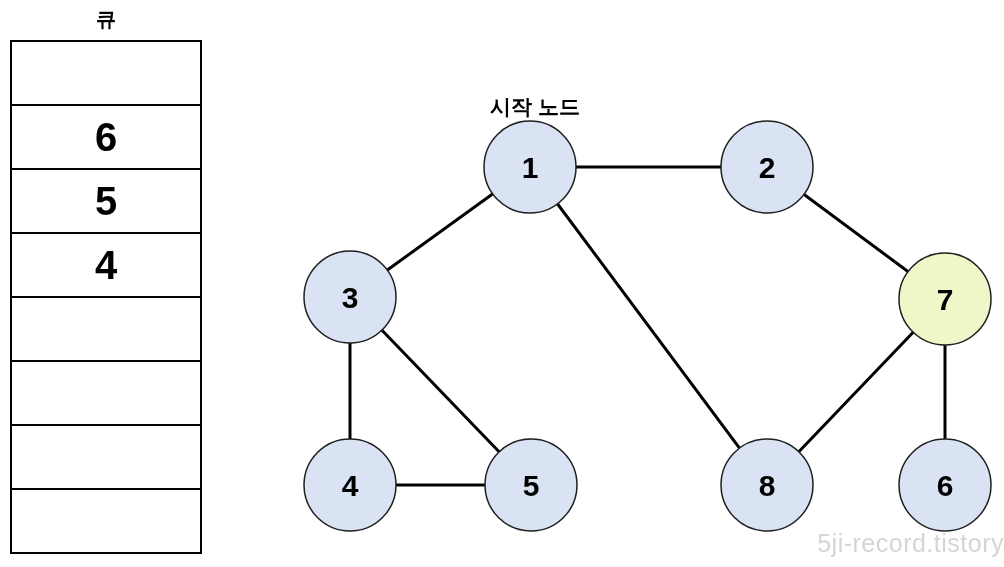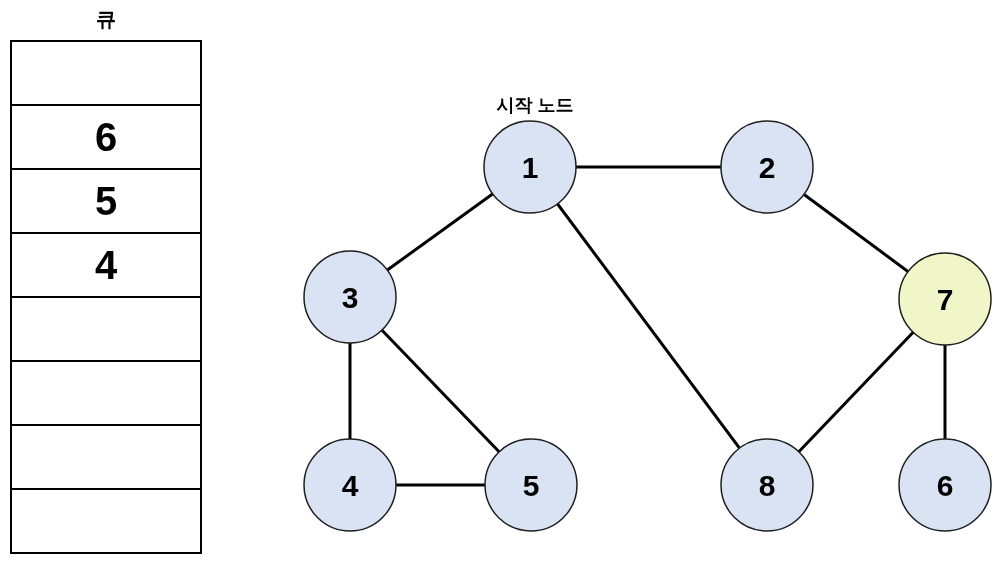--- a/index.html
+++ b/index.html
@@ -20,21 +20,21 @@
     flex:1; display:flex; align-items:center; justify-content:center;
     font-size:40px; font-weight:bold; color:#000; border-bottom:2px solid #000;
   }
   .queue-cell:last-child { border-bottom:none; }
   #graph-svg { position:absolute; left:0; top:0; width:1004px; height:567px; }
   .node-label {
     font-family:"Liberation Sans", sans-serif; font-size:30px; font-weight:bold; fill:#000;
   }
   .start-label {
     position:absolute; left:535px; top:93px; transform:translateX(-50%);
-    font-size:18px; font-weight:bold; color:#000; white-space:nowrap;
+    font-size:21px; font-weight:bold; color:#000; white-space:nowrap;
   }
   .watermark {
     position:absolute; right:0px; bottom:9px; font-size:25px;
     color:#d5d5d5; letter-spacing:0.5px; white-space:nowrap;
   }
 </style>
 </head>
 <body>
 
 <div class="canvas">
@@ -75,14 +75,15 @@
       <circle cx="531" cy="485" r="46" fill="#dae3f3" stroke="#1f1f1f" stroke-width="1.5"></circle>
       <text x="531" y="485" text-anchor="middle" dy="0.36em" class="node-label">5</text>
       <circle cx="767" cy="485" r="46" fill="#dae3f3" stroke="#1f1f1f" stroke-width="1.5"></circle>
       <text x="767" y="485" text-anchor="middle" dy="0.36em" class="node-label">8</text>
       <circle cx="945" cy="485" r="46" fill="#dae3f3" stroke="#1f1f1f" stroke-width="1.5"></circle>
       <text x="945" y="485" text-anchor="middle" dy="0.36em" class="node-label">6</text>
     </svg>
 
   <div class="start-label">시작 노드</div>
 
+  <div class="watermark" style="color: rgb(213, 213, 213);">5ji-record.tistory</div>
 
 </div>
 
 </body></html>

